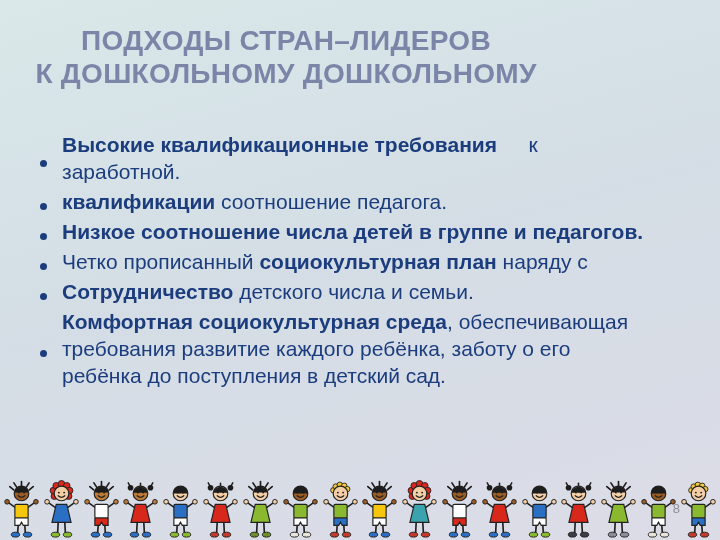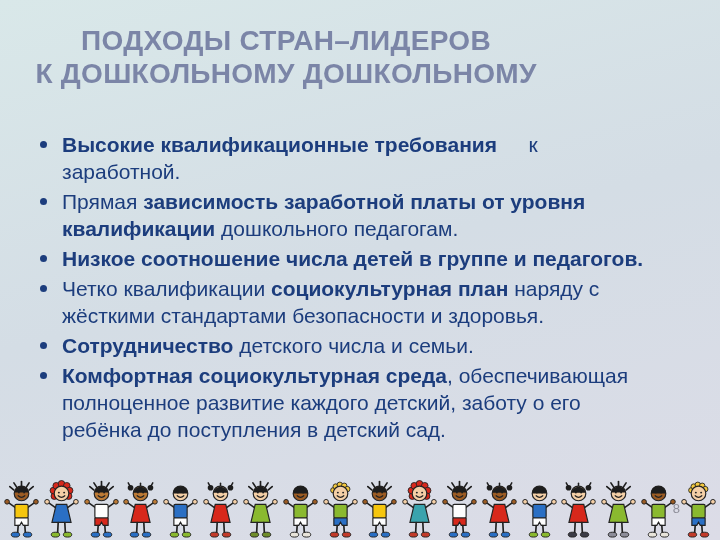--- a/index.html
+++ b/index.html
@@ -10,21 +10,21 @@
   }
   .title{
     position:absolute; top:24px; left:0; width:572px;
     text-align:center; color:var(--title); font-weight:bold;
     font-size:28px; line-height:33px; letter-spacing:0.3px;
   }
   .bullets{
     position:absolute; top:131px; left:40px; width:665px;
     color:var(--body); font-size:21px;
   }
-  .bullet-item{display:flex; margin-bottom:3px;}
+  .bullet-item{display:flex; margin-bottom:3px;align-items:center;}
   .bullet-dot{
     flex:0 0 auto; width:7px; height:7px; border-radius:50%;
     background:var(--body); margin:10px 15px 0 0;
   }
   .bullet-text{flex:1 1 auto;}
   .bullet-line{line-height:27px; white-space:nowrap;}
   .bullet-line .b{font-weight:bold;}
   .children-row{
     position:absolute; left:2px; bottom:1px; width:716px; height:60px;
     display:flex; justify-content:space-between; align-items:flex-end;
@@ -49,48 +49,46 @@
       <div class="bullet-item">
         <span class="bullet-dot"></span>
         <div class="bullet-text">
           <div class="bullet-line"><span class="b">Высокие квалификационные требования</span><span>   к</span></div>
           <div class="bullet-line"><span>заработной.</span></div>
         </div>
       </div>
       <div class="bullet-item">
         <span class="bullet-dot"></span>
         <div class="bullet-text">
-          <div class="bullet-line"><span>Прямая </span><span class="b">зависимость заработной платы от уровня</span></div>
-          <div class="bullet-line"><span class="b">квалификации</span><span> дошкольного педагогам.</span></div>
+          <div class="bullet-line"><span class="b">квалификации</span><span> соотношение педагога.</span></div>
         </div>
       </div>
       <div class="bullet-item">
         <span class="bullet-dot"></span>
         <div class="bullet-text">
           <div class="bullet-line"><span class="b">Низкое соотношение числа детей в группе и педагогов.</span></div>
         </div>
       </div>
       <div class="bullet-item">
         <span class="bullet-dot"></span>
         <div class="bullet-text">
-          <div class="bullet-line"><span>Четко квалификации </span><span class="b">социокультурная план</span><span> наряду с</span></div>
-          <div class="bullet-line"><span>жёсткими стандартами безопасности и здоровья.</span></div>
+          <div class="bullet-line"><span>Четко прописанный </span><span class="b">социокультурная план</span><span> наряду с</span></div>
         </div>
       </div>
       <div class="bullet-item">
         <span class="bullet-dot"></span>
         <div class="bullet-text">
           <div class="bullet-line"><span class="b">Сотрудничество</span><span> детского числа и семьи.</span></div>
         </div>
       </div>
       <div class="bullet-item">
         <span class="bullet-dot"></span>
         <div class="bullet-text">
           <div class="bullet-line"><span class="b">Комфортная социокультурная среда</span><span>, обеспечивающая</span></div>
-          <div class="bullet-line"><span>полноценное развитие каждого детский, заботу о его</span></div>
+          <div class="bullet-line"><span>требования развитие каждого ребёнка, заботу о его</span></div>
           <div class="bullet-line"><span>ребёнка до поступления в детский сад.</span></div>
         </div>
       </div>
     </div>
 
   <div class="children-row">
       <svg width="39" height="60" viewBox="0 0 40 60">
         <g stroke="#222" stroke-width="1.6" stroke-linecap="round">
           <line x1="13.8" y1="28.5" x2="6.2" y2="23.2"></line>
           <line x1="26.2" y1="28.5" x2="33.8" y2="23.2"></line>

